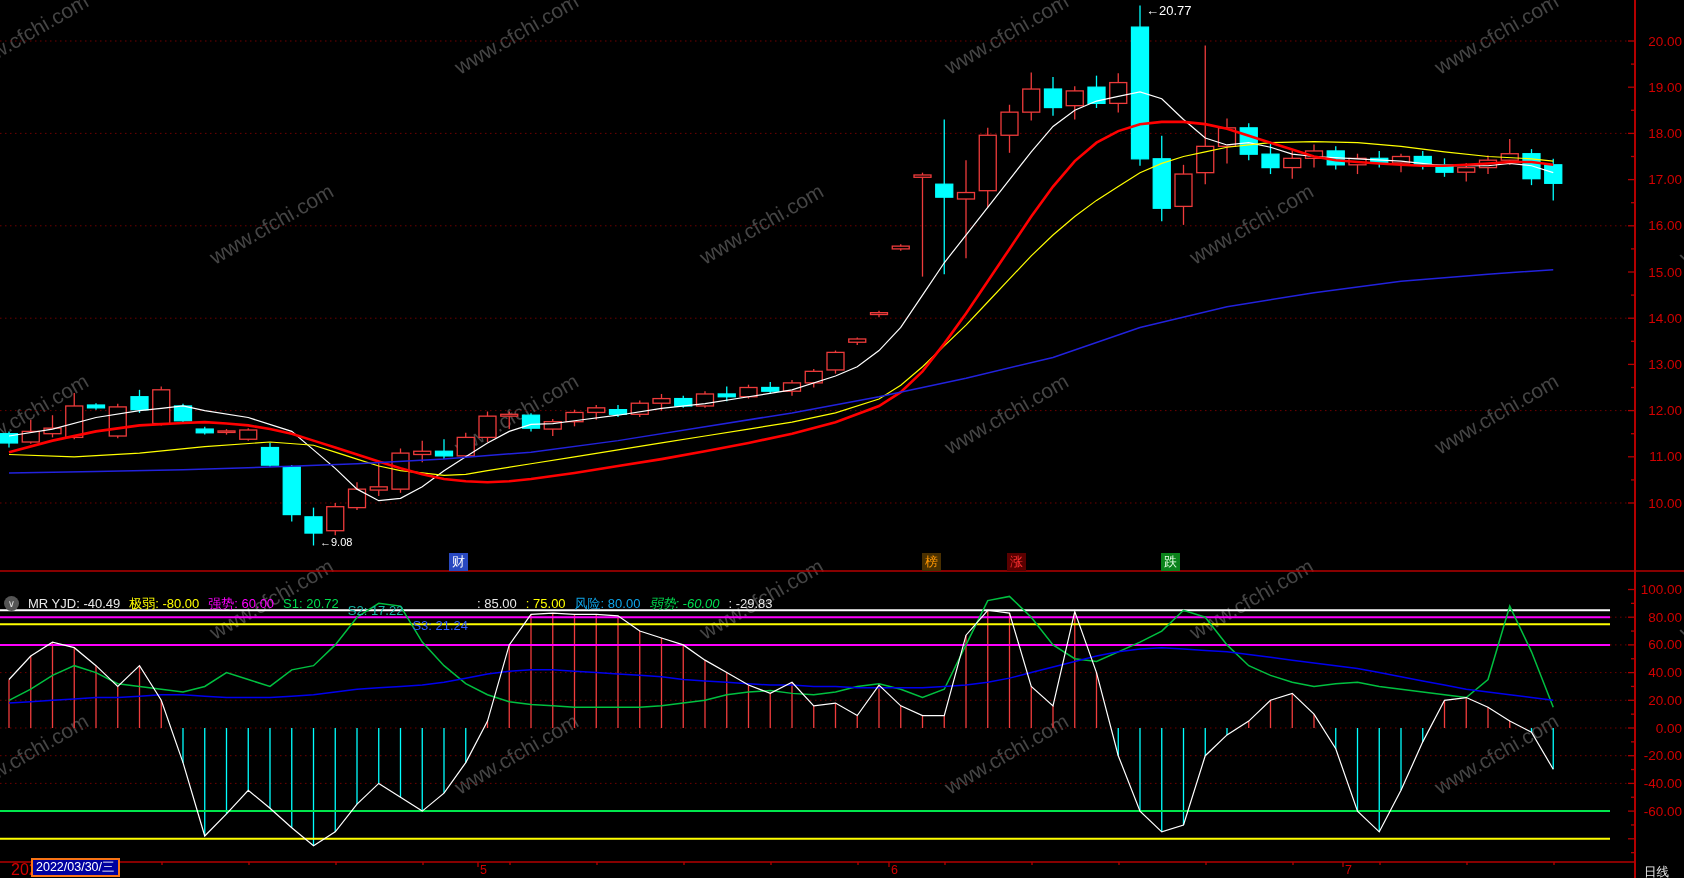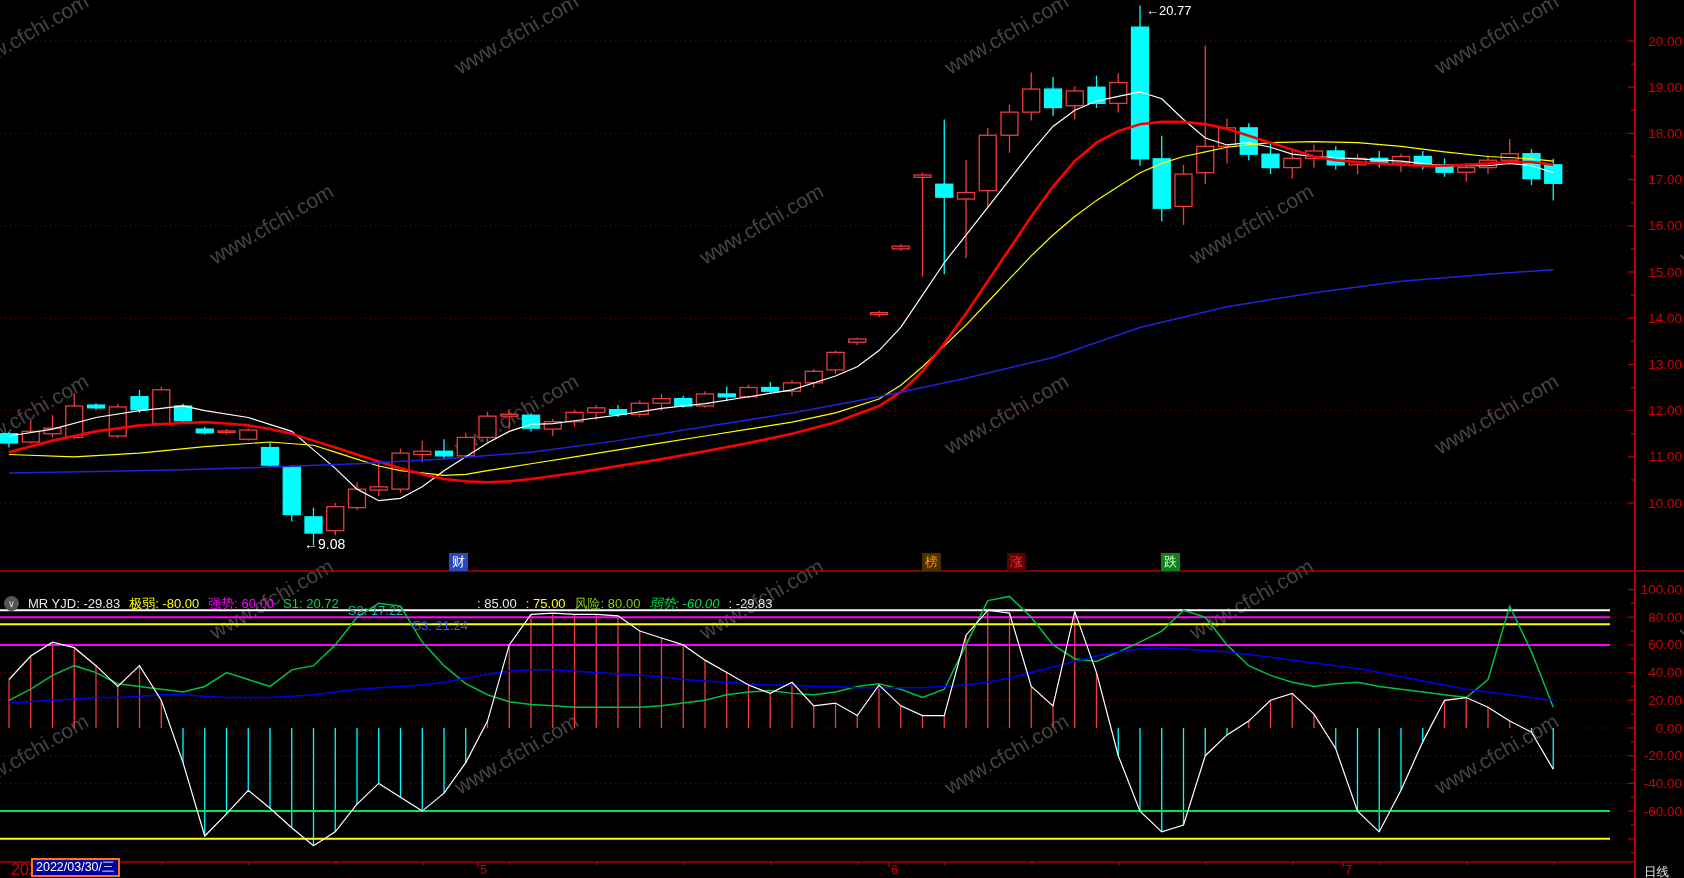--- a/index.html
+++ b/index.html
@@ -7,21 +7,21 @@
           font-family:"Liberation Sans","DejaVu Sans",sans-serif;}
   #chart-svg{position:absolute;left:0;top:0;}
   .overlay{position:absolute;white-space:nowrap;}
   #ind-header{left:4px;top:574px;font-size:13px;display:flex;gap:9px;align-items:center;}
   #ind-header .itm{letter-spacing:0;}
   #collapse{width:15px;height:15px;border-radius:50%;background:#555;color:#ddd;font-size:10px;
             line-height:15px;text-align:center;display:inline-block;}
   .chart-btn{position:absolute;width:19px;height:18px;font-size:13px;line-height:18px;
              text-align:center;top:553px;cursor:pointer;}
   #ann-high{left:1146px;top:3px;color:#fff;font-size:13px;text-align:right;}
-  #ann-low{left:304px;top:536px;color:#fff;font-size:14px;}
+  #ann-low{left:320px;top:536px;color:#fff;font-size:11px;}
   #clipped-date{left:11px;top:861px;color:#d20000;font-size:16px;}
   #date-tip{left:31px;top:858px;background:#0000A0;border:2px solid #f97316;color:#fff;
             font-size:12.5px;padding:0 3px;height:15px;line-height:15px;}
   .month-lb{position:absolute;top:863px;color:#d20000;font-size:12.5px;}
   #period{left:1644px;top:864px;color:#e8e8e8;font-size:12.5px;}
 </style>
 </head>
 <body>
 
 <div id="screen">
@@ -394,29 +394,29 @@
         <line x1="1467" y1="862" x2="1467" y2="865" stroke="#b40000" stroke-width="1.3"></line>
         <line x1="1554" y1="862" x2="1554" y2="865" stroke="#b40000" stroke-width="1.3"></line>
         <line x1="478" y1="862" x2="478" y2="867" stroke="#b40000" stroke-width="1.3"></line>
         <line x1="889" y1="862" x2="889" y2="867" stroke="#b40000" stroke-width="1.3"></line>
         <line x1="1343" y1="862" x2="1343" y2="867" stroke="#b40000" stroke-width="1.3"></line>
       </g>
     </svg>
 
   <div class="overlay" id="ind-header">
     <span id="collapse">∨</span>
-  <span class="itm" style="color: rgb(232, 232, 232);">MR YJD: -29.83</span>
+  <span class="itm" style="color: rgb(232, 232, 232);">MR YJD: -40.49</span>
       <span class="itm" style="color: rgb(255, 255, 0);">极弱: -80.00</span>
       <span class="itm" style="color: rgb(255, 0, 255);">强势: 60.00</span>
       <span class="itm" style="color: rgb(0, 220, 80);">S1: 20.72</span>
       <span class="itm" style="color: #14b8a6; margin-top: 13px;">S2: 17.22</span>
       <span class="itm" style="color: rgb(46, 91, 255); margin-top: 44px;">S3: 21.24</span>
       <span class="itm" style="color: rgb(232, 232, 232);">: 85.00</span>
       <span class="itm" style="color: rgb(255, 255, 0);">: 75.00</span>
-      <span class="itm" style="color: #84cc16;">风险: 80.00</span>
+      <span class="itm" style="color: #0ea5e9;">风险: 80.00</span>
       <span class="itm" style="color: rgb(0, 220, 80); font-style: italic;">弱势: -60.00</span>
       <span class="itm" style="color: rgb(232, 232, 232);">: -29.83</span>
     </div>
 
   <div class="overlay" id="ann-high">←20.77</div>
   <div class="overlay" id="ann-low">←9.08</div>
 
   <div class="overlay" id="clipped-date">202</div>
   <div class="overlay" id="date-tip">2022/03/30/三</div>
   <div class="overlay" id="period">日线</div>

